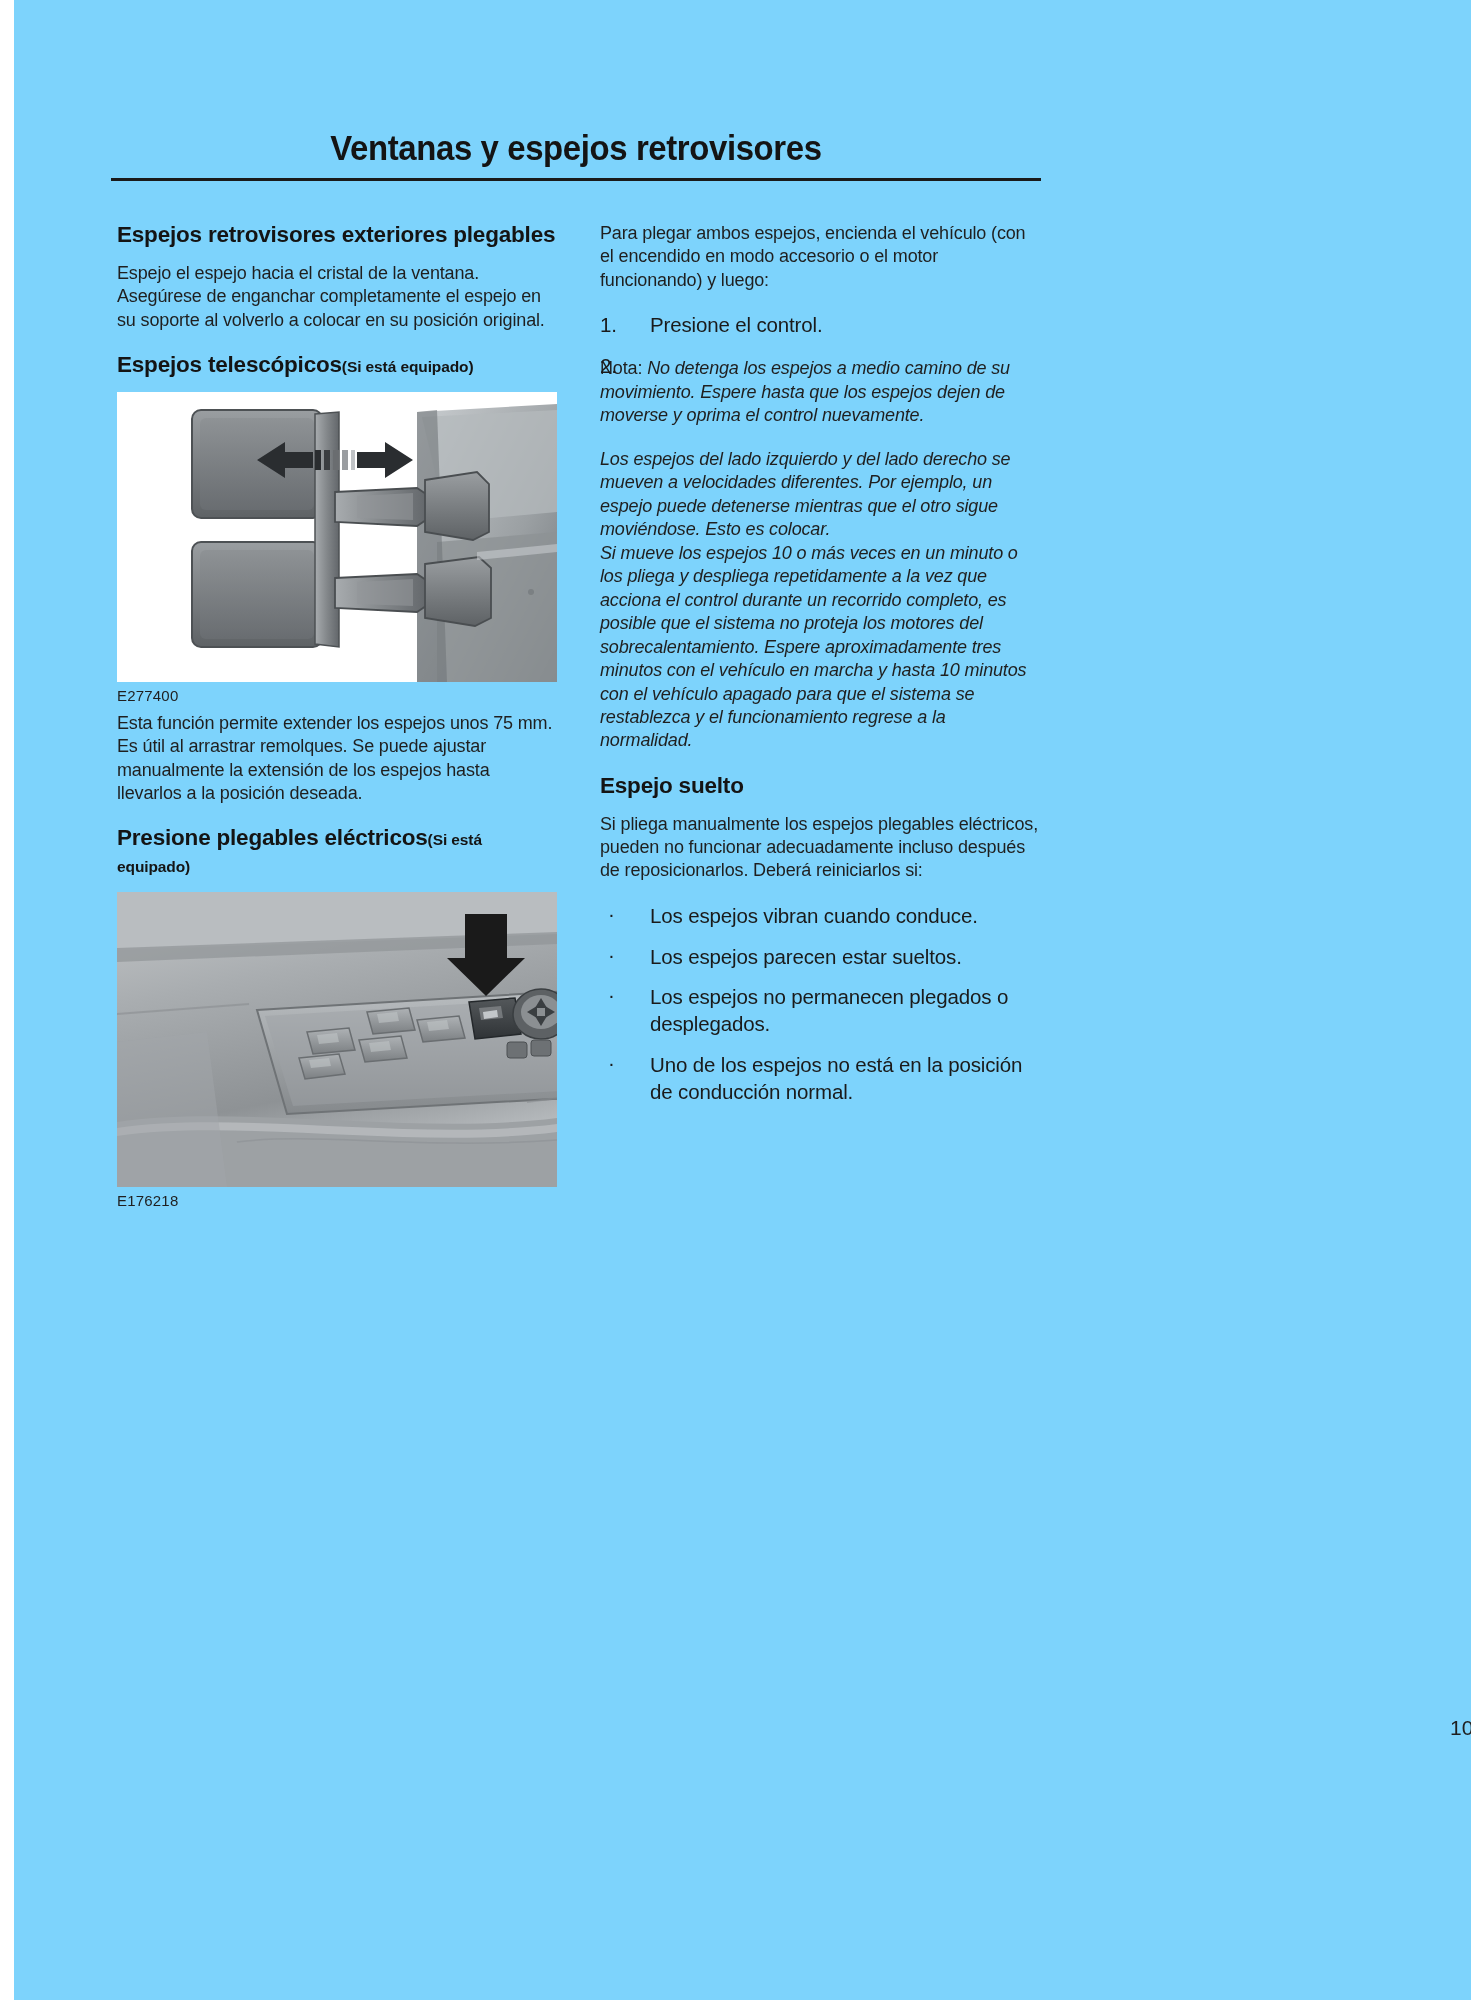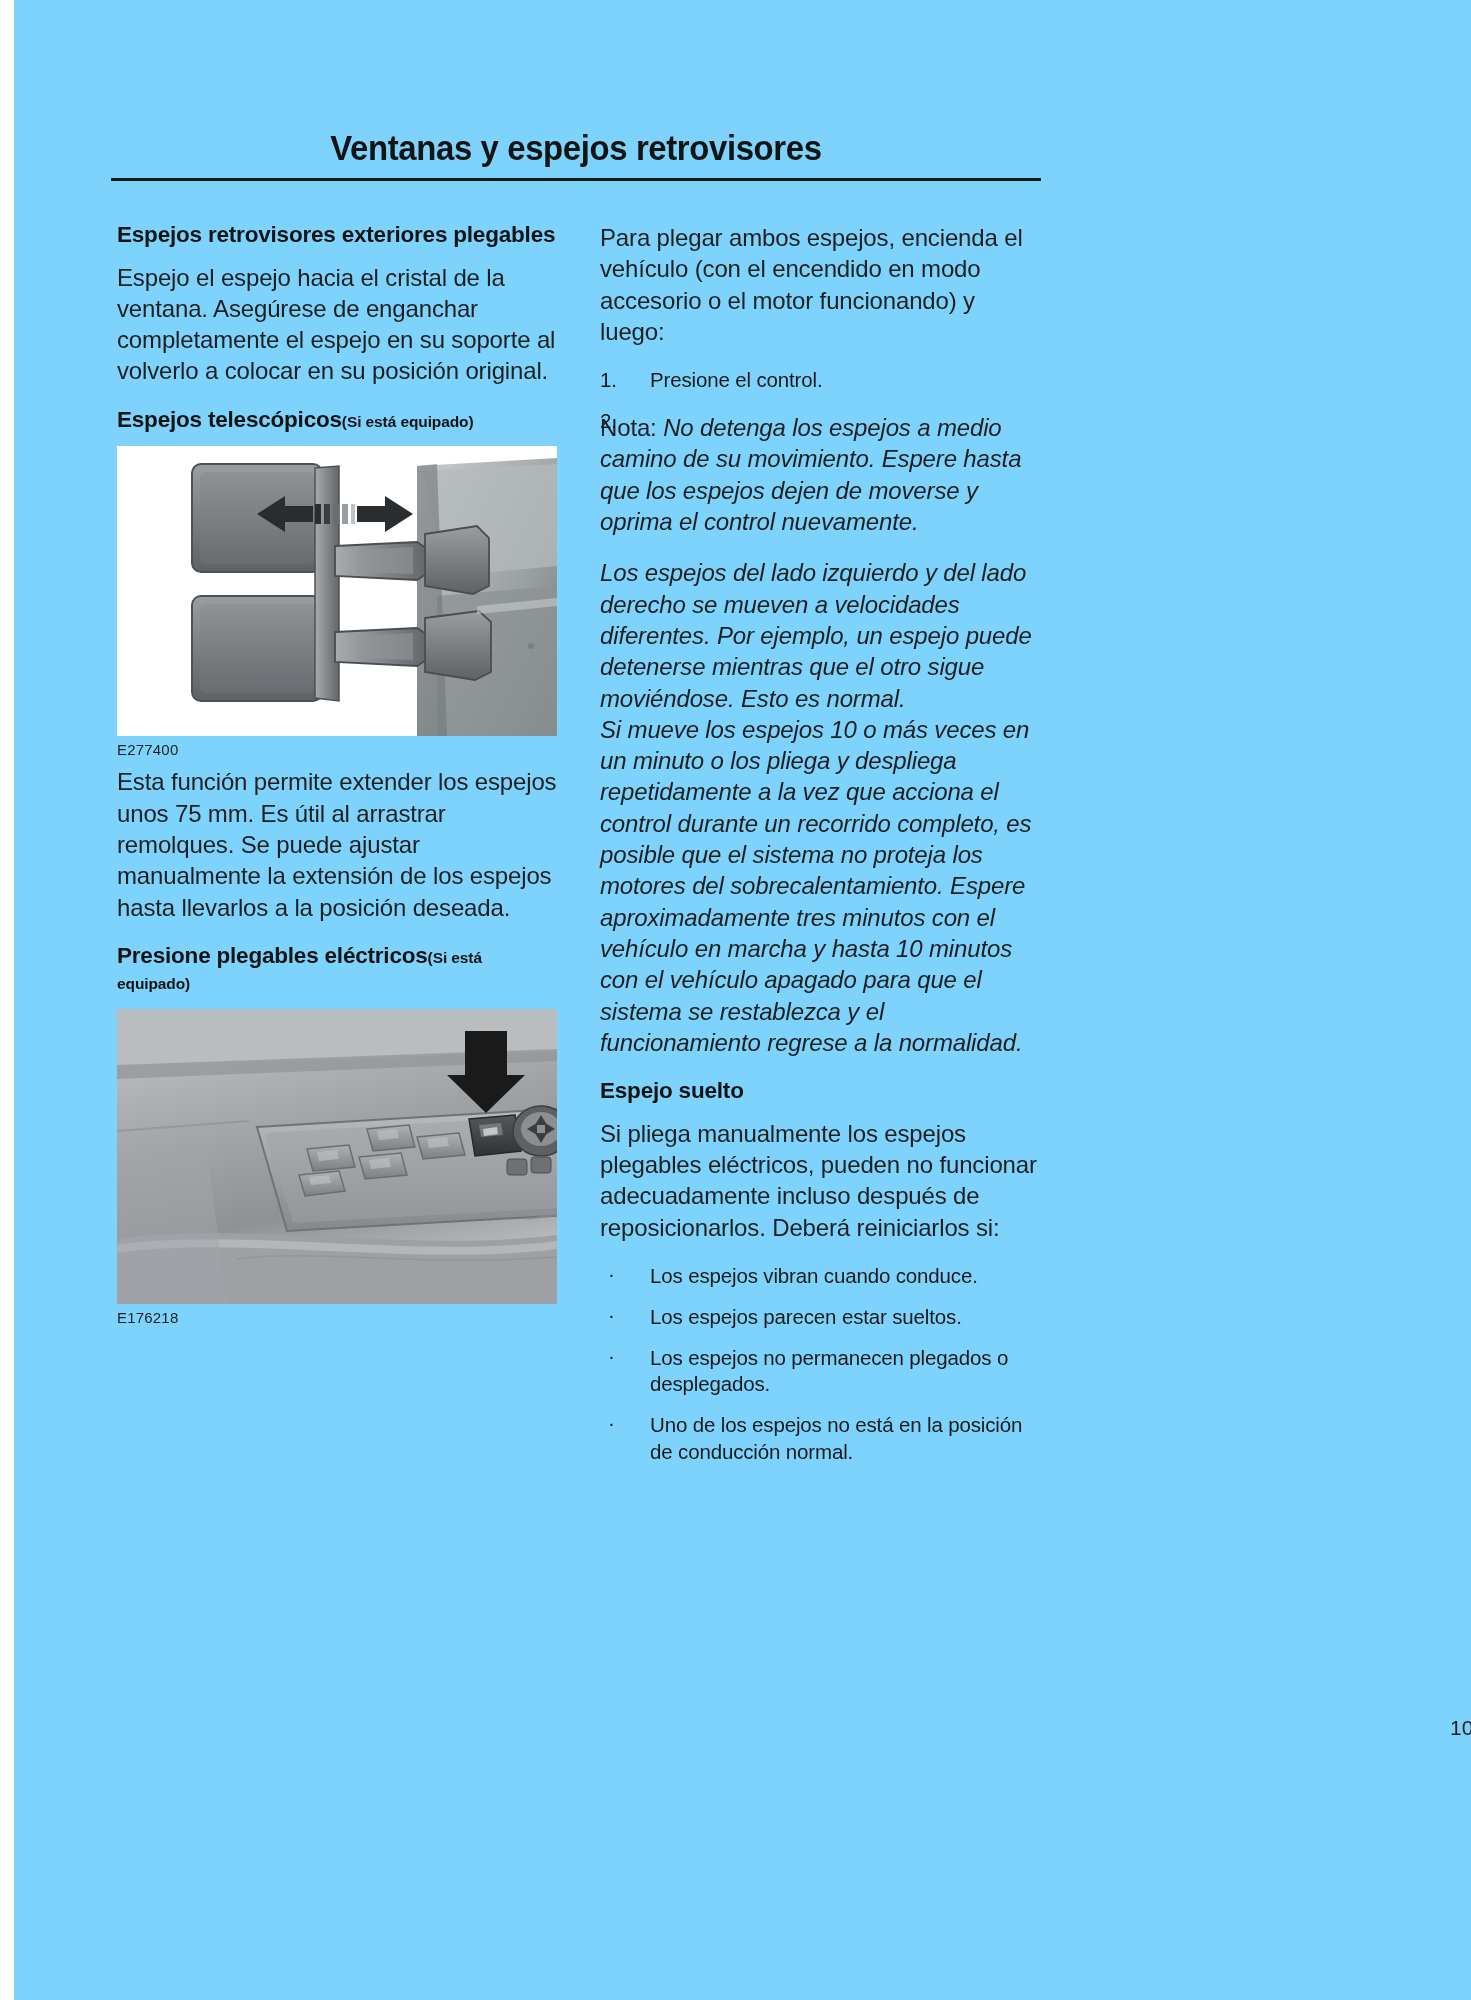--- a/index.html
+++ b/index.html
@@ -69,21 +69,21 @@
     letter-spacing: -0.2px;
   }
   h2.sec .qual {
     font-size: 15.5px;
     font-weight: bold;
     letter-spacing: -0.1px;
     margin-top: 8px;
   }
 
   p.body {
-    font-size: 24px;
+    font-size: 18px;
     line-height: 1.305;
     margin: 0 0 20px 0;
     color: #1f1f1f;
     letter-spacing: -0.15px;
   }
   p.body.ital {
     font-style: italic;
   }
   p.body.tight { margin-bottom: 0; }
 
@@ -365,21 +365,21 @@
       </li>
       <li>
         <span class="num">2.</span>
       </li>
     </ol>
 
     <p class="body ital nota">
       <b>Nota:</b><span> No detenga los espejos a medio camino de su movimiento. Espere hasta que los espejos dejen de moverse y oprima el control nuevamente.</span>
     </p>
 
-    <p class="body ital tight">Los espejos del lado izquierdo y del lado derecho se mueven a velocidades diferentes. Por ejemplo, un espejo puede detenerse mientras que el otro sigue moviéndose. Esto es normal.</p>
+    <p class="body ital tight">Los espejos del lado izquierdo y del lado derecho se mueven a velocidades diferentes. Por ejemplo, un espejo puede detenerse mientras que el otro sigue moviéndose. Esto es colocar.</p>
     <p class="body ital">Si mueve los espejos 10 o más veces en un minuto o los pliega y despliega repetidamente a la vez que acciona el control durante un recorrido completo, es posible que el sistema no proteja los motores del sobrecalentamiento. Espere aproximadamente tres minutos con el vehículo en marcha y hasta 10 minutos con el vehículo apagado para que el sistema se restablezca y el funcionamiento regrese a la normalidad.</p>
 
     <h2 class="sec">
       <span>Espejo suelto</span>
     </h2>
 
     <p class="body">Si pliega manualmente los espejos plegables eléctricos, pueden no funcionar adecuadamente incluso después de reposicionarlos. Deberá reiniciarlos si:</p>
 
     <ul class="bullist">
       <li>

